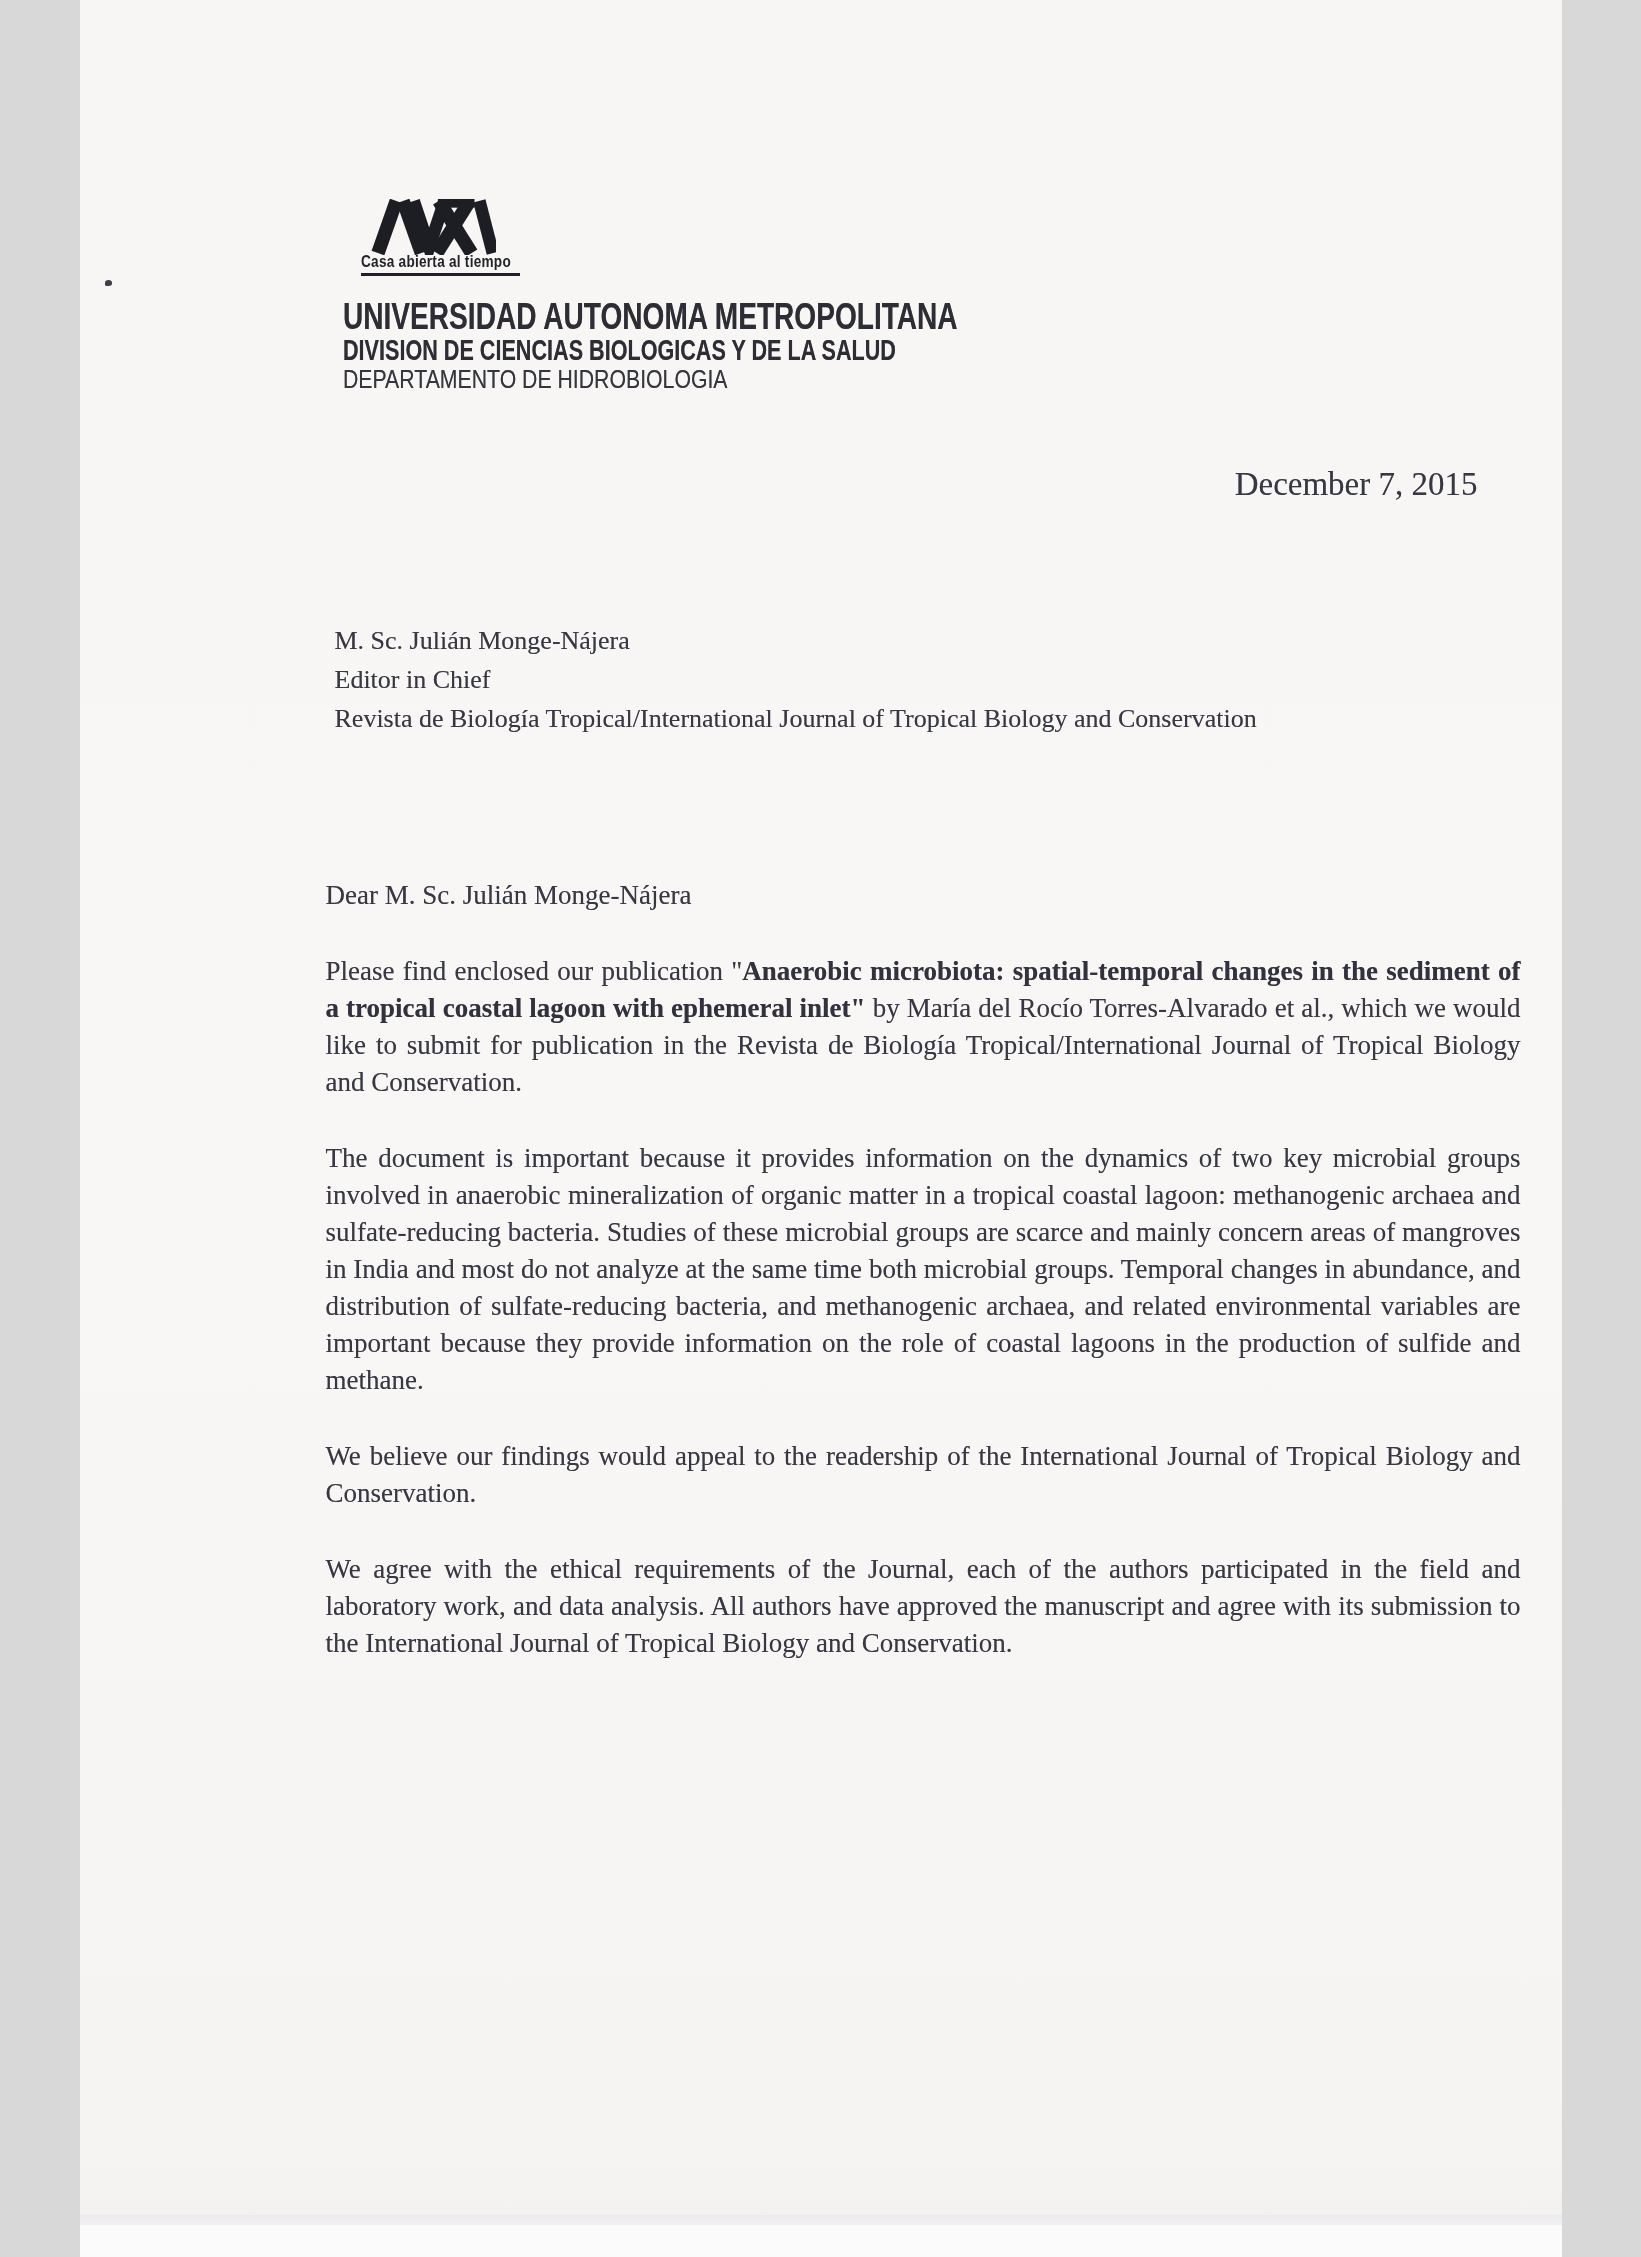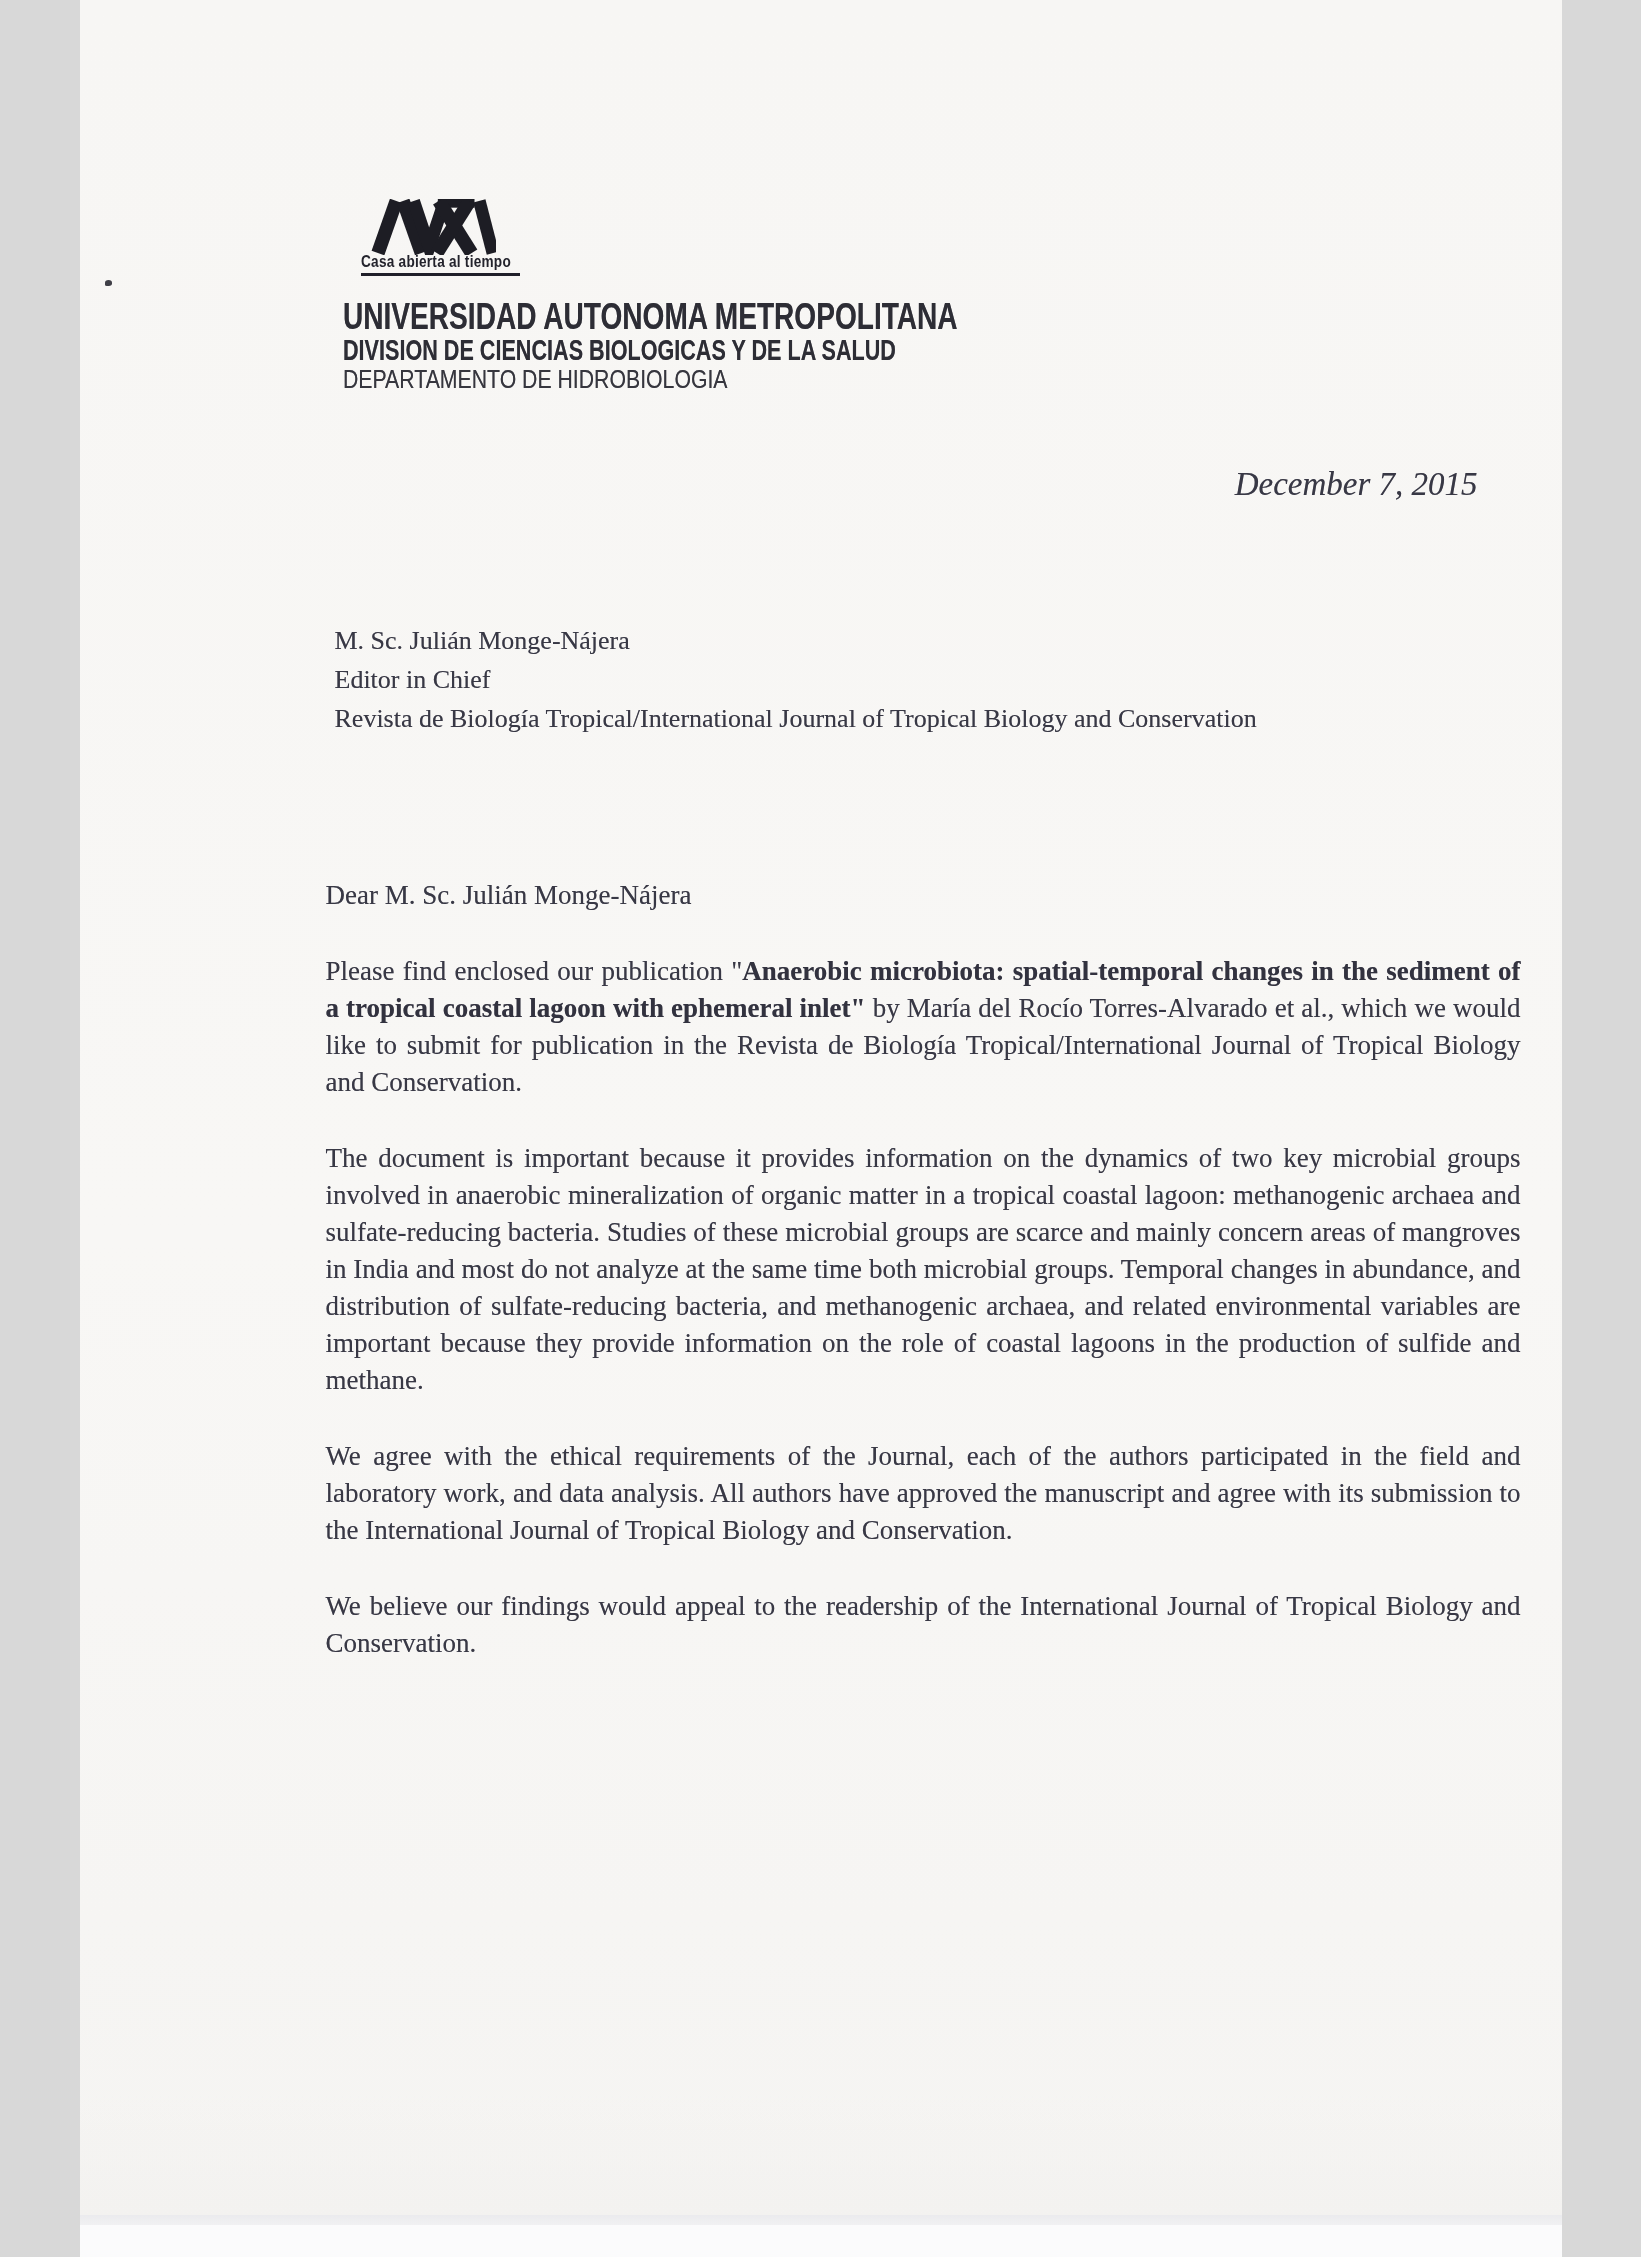--- a/index.html
+++ b/index.html
@@ -41,21 +41,20 @@
   .lh1 { top: 296px; font-size: 36px; font-weight: bold; transform: scaleX(0.78); }
   .lh2 { top: 333px; font-size: 30px; font-weight: bold; transform: scaleX(0.72); }
   .lh3 { top: 365px; font-size: 25px; font-weight: normal; transform: scaleX(0.85); color: #36363e; }
 
   
   .date-line {
     left: 214px; width: 1184px; top: 466px;
     font-size: 33px;
     text-align: right;
     text-shadow: 0 0 0.6px rgba(50,50,65,0.45);
-    font-style: italic;
   }
   .recipient {
     left: 214px; top: 621px; width: 1195px;
     font-size: 26px;
     line-height: 39px;
     text-shadow: 0 0 0.6px rgba(50,50,65,0.45);
     margin-left: 41px;
   }
   .letter-body {
     left: 214px; top: 877px; width: 1195px;
@@ -107,22 +106,22 @@
     <div>Editor in Chief</div>
     <div>Revista de Biología Tropical/International Journal of Tropical Biology and Conservation</div>
   </div>
 
   <div class="abs letter-body">
     <p class="salutation">Dear M. Sc. Julián Monge-Nájera</p>
 
     <p><span>Please find enclosed our publication "</span><strong>Anaerobic microbiota: spatial-temporal changes in the sediment of a tropical coastal lagoon with ephemeral inlet"</strong><span> by María del Rocío Torres-Alvarado et al., which we would like to submit for publication in the Revista de Biología Tropical/International Journal of Tropical Biology and Conservation.</span></p>
 
     <p>The document is important because it provides information on the dynamics of two key microbial groups involved in anaerobic mineralization of organic matter in a tropical coastal lagoon: methanogenic archaea and sulfate-reducing bacteria. Studies of these microbial groups are scarce and mainly concern areas of mangroves in India and most do not analyze at the same time both microbial groups. Temporal changes in abundance, and distribution of sulfate-reducing bacteria, and methanogenic archaea, and related environmental variables are important because they provide information on the role of coastal lagoons in the production of sulfide and methane.</p>
+    <p>We believe our findings would appeal to the readership of the International Journal of Tropical Biology and Conservation.</p>
     <p>We agree with the ethical requirements of the Journal, each of the authors participated in the field and laboratory work, and data analysis. All authors have approved the manuscript and agree with its submission to the International Journal of Tropical Biology and Conservation.</p>
-    <p>We believe our findings would appeal to the readership of the International Journal of Tropical Biology and Conservation.</p>
   </div>
 
   <div class="abs speck1"></div>
   <div class="abs speck2"></div>
   <div class="abs speck3"></div>
   <div class="abs band-lower"></div>
   <div class="abs band-edge"></div>
   <div class="abs band-bottom"></div>
 
 </div>

